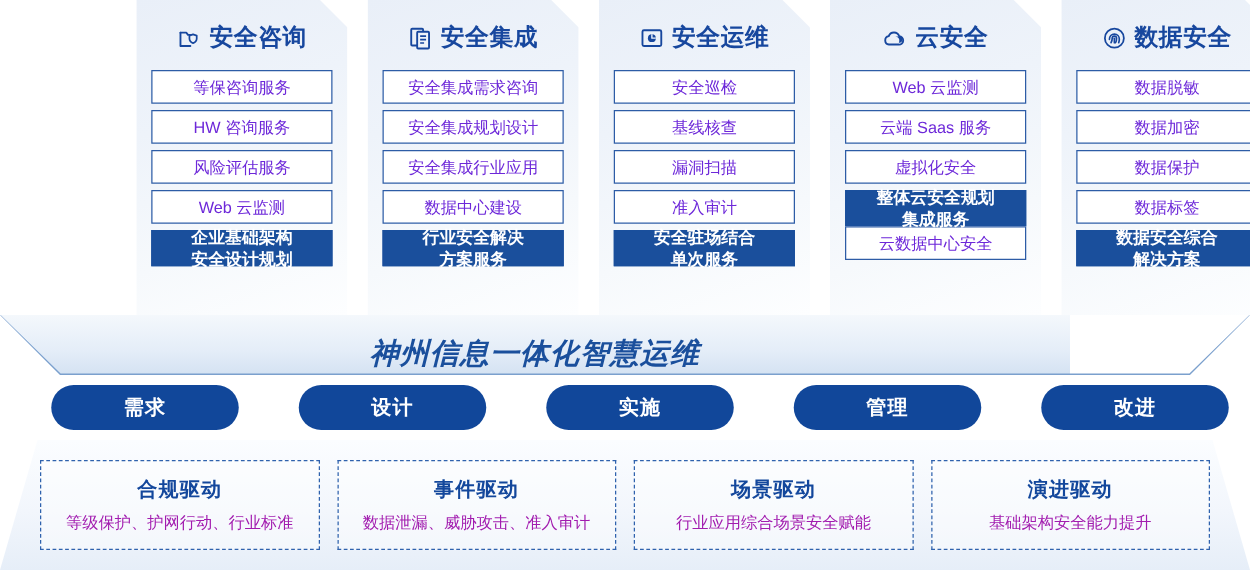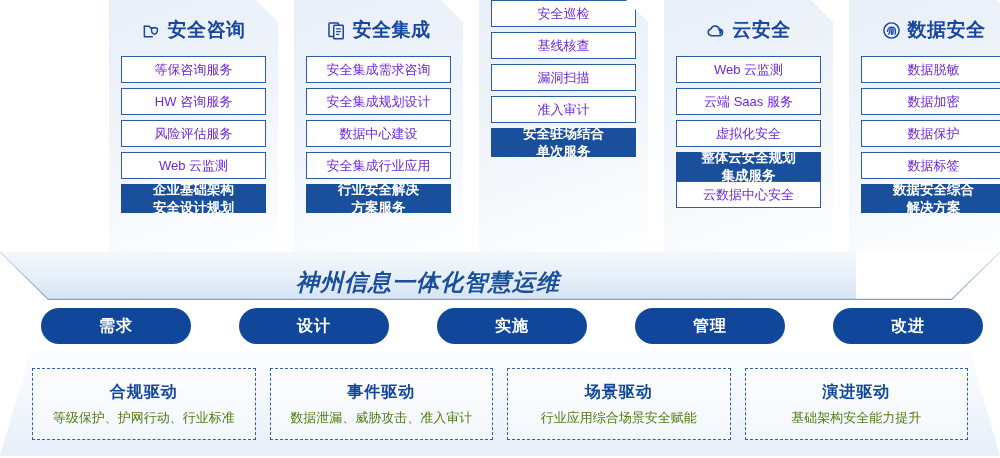--- a/index.html
+++ b/index.html
@@ -92,21 +92,21 @@
     display:flex;justify-content:center;align-items:center;gap:14px;
     padding:0 32px;box-sizing:border-box;
   }
   .dbox{
     flex:1;height:72px;
     border:1.6px dashed #2f62ad;
     display:flex;flex-direction:column;align-items:center;justify-content:center;
     gap:6px;box-sizing:border-box;background:rgba(255,255,255,.45);
   }
   .dbox .t{color:#13479c;font-size:16px;font-weight:bold;letter-spacing:1px;}
-  .dbox .s{color:#4d7c0f;font-size:13px;}
+  .dbox .s{color:#a21caf;font-size:13px;}
 </style>
 </head>
 <body>
 
 <div id="root">
 
   <div class="columns">
 
     <div class="col">
       <div class="col-head">
@@ -138,30 +138,40 @@
             <rect x="2.5" y="2.5" width="12" height="17" rx="1"></rect>
             <rect x="8.5" y="5.5" width="12" height="17" rx="1" fill="#eef3fa"></rect>
             <path d="M11.5 10h6M11.5 13.5h6M11.5 17h4" stroke-width="1.6"></path>
           </svg>
         </span>
         <span>安全集成</span>
       </div>
       <div class="col-body">
         <div class="item">安全集成需求咨询</div>
         <div class="item">安全集成规划设计</div>
+        <div class="item">安全集成行业应用</div>
         <div class="item">数据中心建设</div>
-        <div class="item">安全集成行业应用</div>
         <div class="item solid">
           <span>行业安全解决</span>
           <span>方案服务</span>
         </div>
       </div>
     </div>
 
     <div class="col">
+      <div class="col-head">
+        <span class="ic">
+          <svg viewBox="0 0 24 24" fill="none" stroke="#17479e" stroke-width="1.9" stroke-linejoin="round">
+            <rect x="2.5" y="4" width="19" height="16" rx="1.5"></rect>
+            <circle cx="12" cy="12" r="4" fill="#17479e" stroke="none"></circle>
+            <path d="M12 8v4h4" stroke="#eef3fa" stroke-width="1.4"></path>
+          </svg>
+        </span>
+        <span>安全运维</span>
+      </div>
       <div class="col-body">
         <div class="item">安全巡检</div>
         <div class="item">基线核查</div>
         <div class="item">漏洞扫描</div>
         <div class="item">准入审计</div>
         <div class="item solid">
           <span>安全驻场结合</span>
           <span>单次服务</span>
         </div>
       </div>

